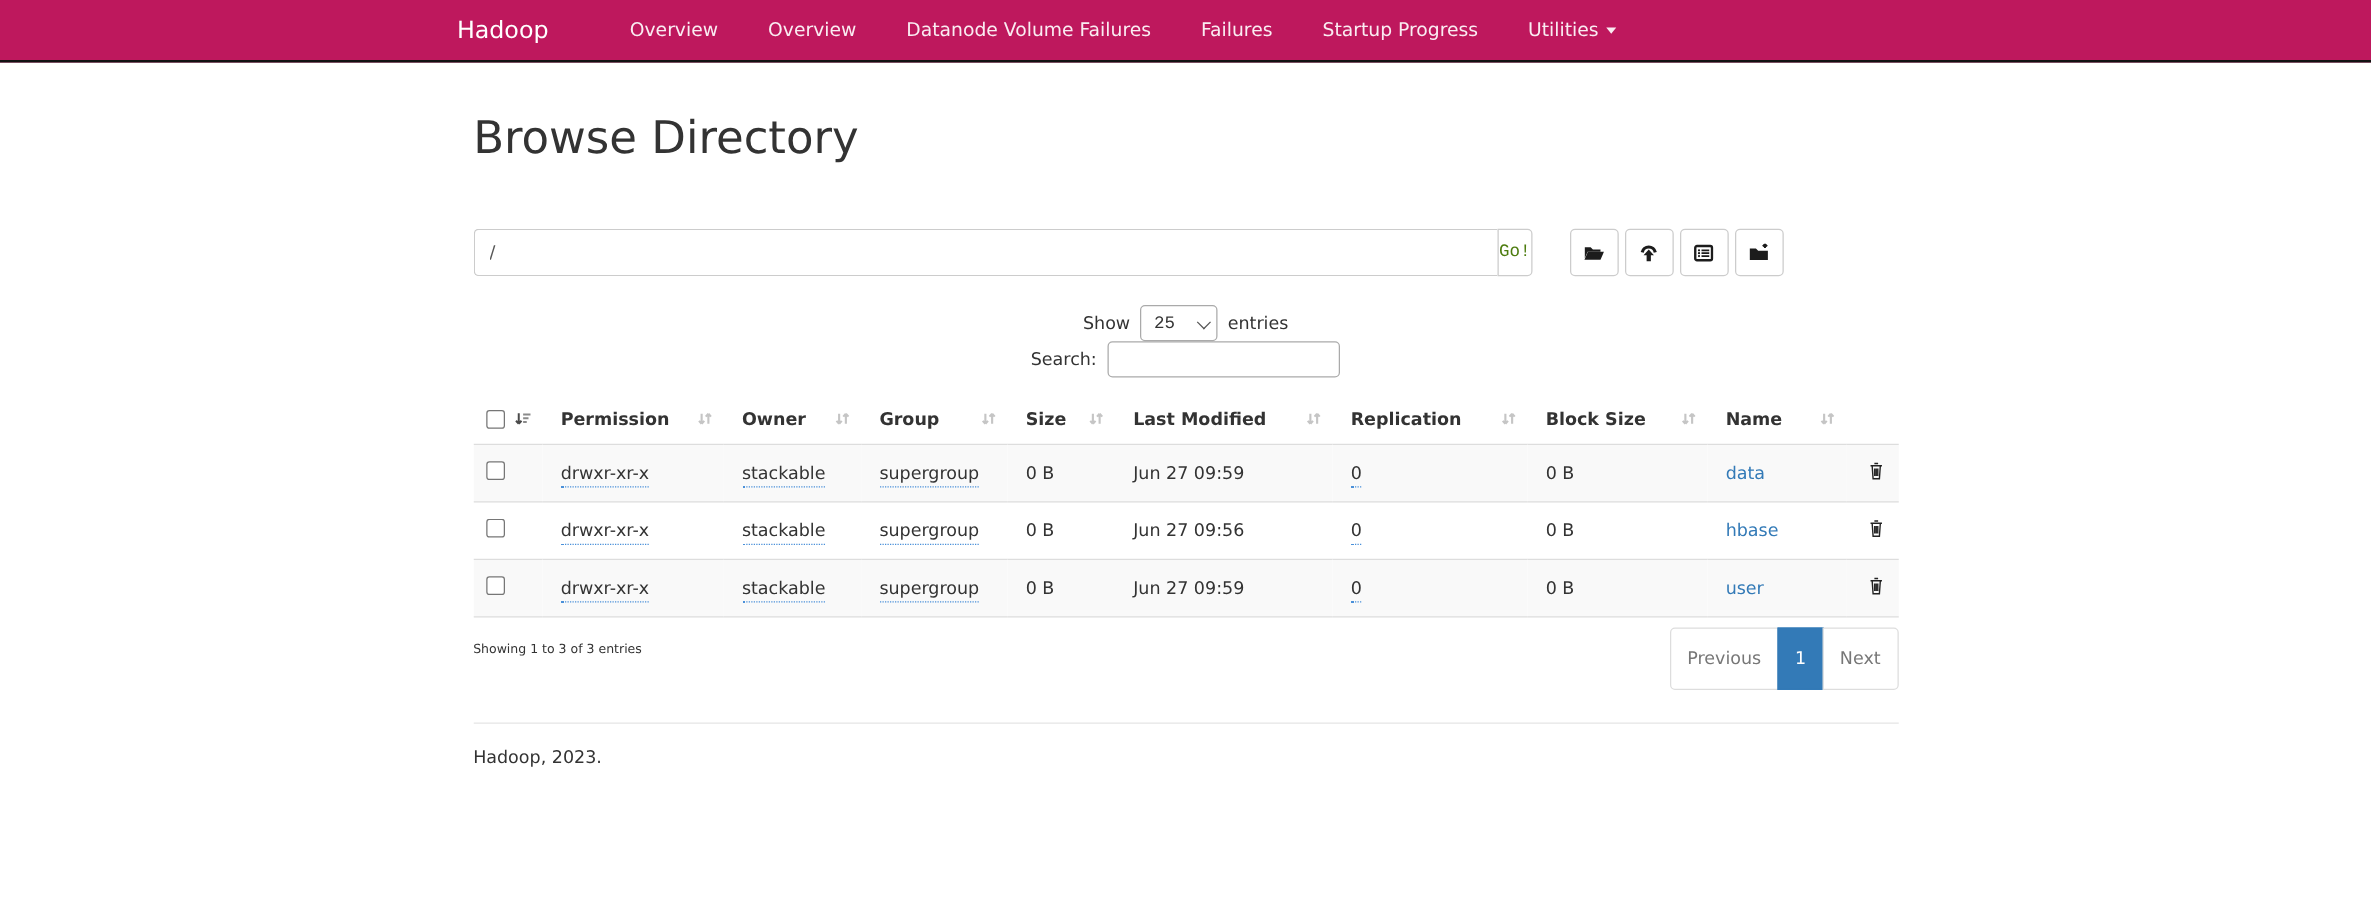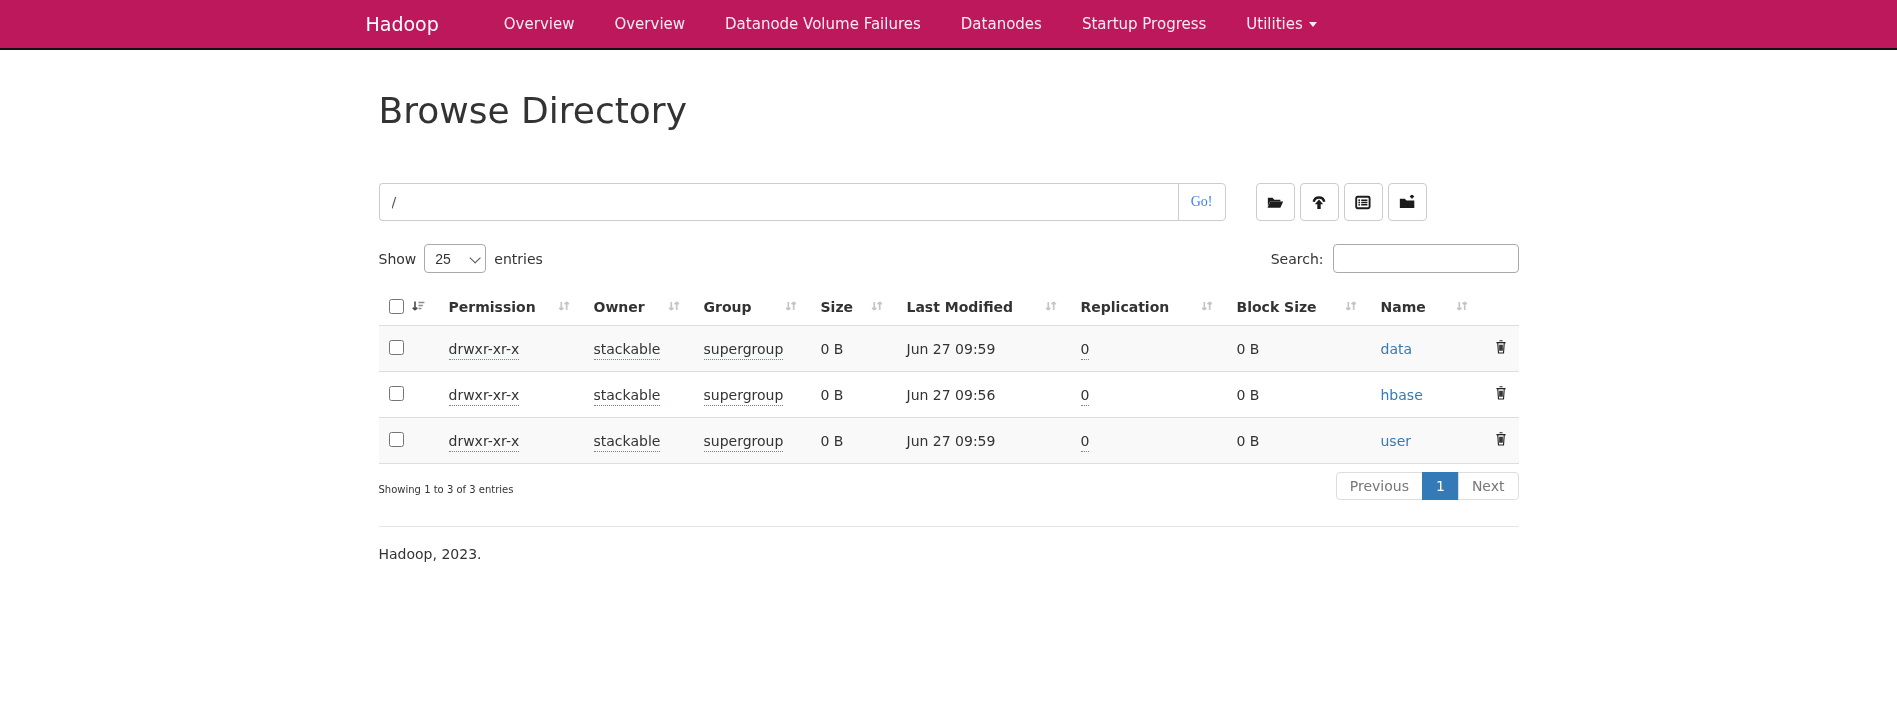--- a/index.html
+++ b/index.html
@@ -15,30 +15,30 @@
   .caret { display: inline-block; width: 0; height: 0; margin-left: 6px; border-left: 4px solid transparent; border-right: 4px solid transparent; border-top: 5px solid rgba(255,255,255,.92); }
 
   
   .container { width: 1140px; margin: 0 auto; }
   h1.page-title { font-size: 36px; font-weight: 400; color: #333; margin-top: 40px; }
 
   
   .path-row { display: flex; align-items: flex-start; margin-top: 52px; }
   .input-group { display: flex; width: 847px; }
   .path-input { flex: 1; height: 38px; border: 1px solid #ccc; border-right: none; border-radius: 4px 0 0 4px; padding: 0 12px; font-size: 14px; color: #555; font-family: inherit; outline: none; }
-  .go-btn { height: 38px; padding: 0 12px; background: #fff; border: 1px solid #ccc; border-radius: 0 4px 4px 0; font-size: 14px; color: #3b82f6; font-family: Liberation Serif, serif; cursor: pointer; }
+  .go-btn { height: 38px; padding: 0 0; background: #fff; border: 1px solid #ccc; border-radius: 0 4px 4px 0; font-size: 14px; color: #4d7c0f; font-family: Liberation Mono, monospace; cursor: pointer; }
   .icon-toolbar { display: flex; gap: 5px; margin-left: 30px; }
   .icon-btn { width: 39px; height: 38px; background: #fff; border: 1px solid #ccc; border-radius: 4px; display: flex; align-items: center; justify-content: center; cursor: pointer; }
   .icon-btn svg { display: block; }
 
   
-  .controls-row { display: flex; justify-content: space-between; align-items: center; margin-top: 23px; }
+  .controls-row { display: flex; justify-content: space-between; align-items: center; margin-top: 23px; flex-direction: column; }
   .show-entries { display: flex; align-items: center; gap: 8px; font-size: 14px; }
   .select-wrap { position: relative; }
-  .page-size { appearance: none; -webkit-appearance: none; width: 62px; height: 29px; border: 1px solid #aaa; border-radius: 4px; background: #fff; font-family: Liberation Sans, sans-serif; font-size: 14px; color: #333; padding: 0 20px 0 10px; cursor: pointer; }
+  .page-size { appearance: none; -webkit-appearance: none; width: 62px; height: 29px; border: 1px solid #aaa; border-radius: 4px; background: #fff; font-family: Liberation Mono, monospace; font-size: 14px; color: #333; padding: 0 20px 0 10px; cursor: pointer; }
   .select-wrap::after { content: ""; position: absolute; right: 9px; top: 12px; width: 7px; height: 7px; border-right: 1.5px solid #555; border-bottom: 1.5px solid #555; transform: rotate(45deg) translateY(-3px); pointer-events: none; }
   .search-box { display: flex; align-items: center; gap: 9px; font-size: 14px; }
   .search-input { width: 186px; height: 29px; border: 1px solid #aaa; border-radius: 4px; padding: 0 8px; font-family: inherit; font-size: 14px; outline: none; }
 
   
   table.dir-table { width: 1140px; border-collapse: collapse; table-layout: fixed; margin-top: 17px; }
   .dir-table col.c0 { width: 55px; }  .dir-table col.c1 { width: 145px; }
   .dir-table col.c2 { width: 110px; } .dir-table col.c3 { width: 117px; }
   .dir-table col.c4 { width: 86px; }  .dir-table col.c5 { width: 174px; }
   .dir-table col.c6 { width: 156px; } .dir-table col.c7 { width: 144px; }
@@ -51,21 +51,21 @@
   .dir-table td:first-child { padding-left: 10px; }
   .editable { border-bottom: 1.5px dotted #4a90d9; padding-bottom: 2px; cursor: pointer; }
   a.dir-link { color: #337ab7; text-decoration: none; cursor: pointer; }
   .trash-btn { background: none; border: none; cursor: pointer; padding: 0; display: block; margin: 0 auto; }
   input[type="checkbox"] { width: 15px; height: 15px; cursor: pointer; }
 
   
   .table-footer { display: flex; justify-content: space-between; align-items: flex-start; margin-top: 8px; }
   .info-text { font-size: 10px; color: #333; padding-top: 12px; }
   .pagination { display: flex; list-style: none; }
-  .pagination a { display: flex; align-items: center; height: 28px; padding: 0 13px; border: 1px solid #ddd; background: #fff; font-size: 14px; color: #777; text-decoration: none; cursor: pointer; margin-left: -1px; }
+  .pagination a { display: flex; align-items: center; height: 50px; padding: 0 13px; border: 1px solid #ddd; background: #fff; font-size: 14px; color: #777; text-decoration: none; cursor: pointer; margin-left: -1px; }
   .pagination li:first-child a { border-radius: 4px 0 0 4px; margin-left: 0; }
   .pagination li:last-child a { border-radius: 0 4px 4px 0; }
   .pagination li.active a { background: #337ab7; border-color: #337ab7; color: #fff; }
 
   
   hr.footer-rule { border: none; border-top: 1px solid #e5e5e5; margin-top: 26px; }
   .footer-text { font-size: 14px; color: #333; margin-top: 19px; }
 </style>
 </head>
 <body>
@@ -77,21 +77,21 @@
       <li>
           <a>Overview</a>
         </li>
       <li>
           <a>Overview</a>
         </li>
       <li>
           <a>Datanode Volume Failures</a>
         </li>
       <li>
-          <a>Datanodes</a>
+          <a>Failures</a>
         </li>
       <li>
           <a>Startup Progress</a>
         </li>
       <li>
           <a>
             <span>Utilities</span>
             <span class="caret"></span>
           </a>
         </li>

